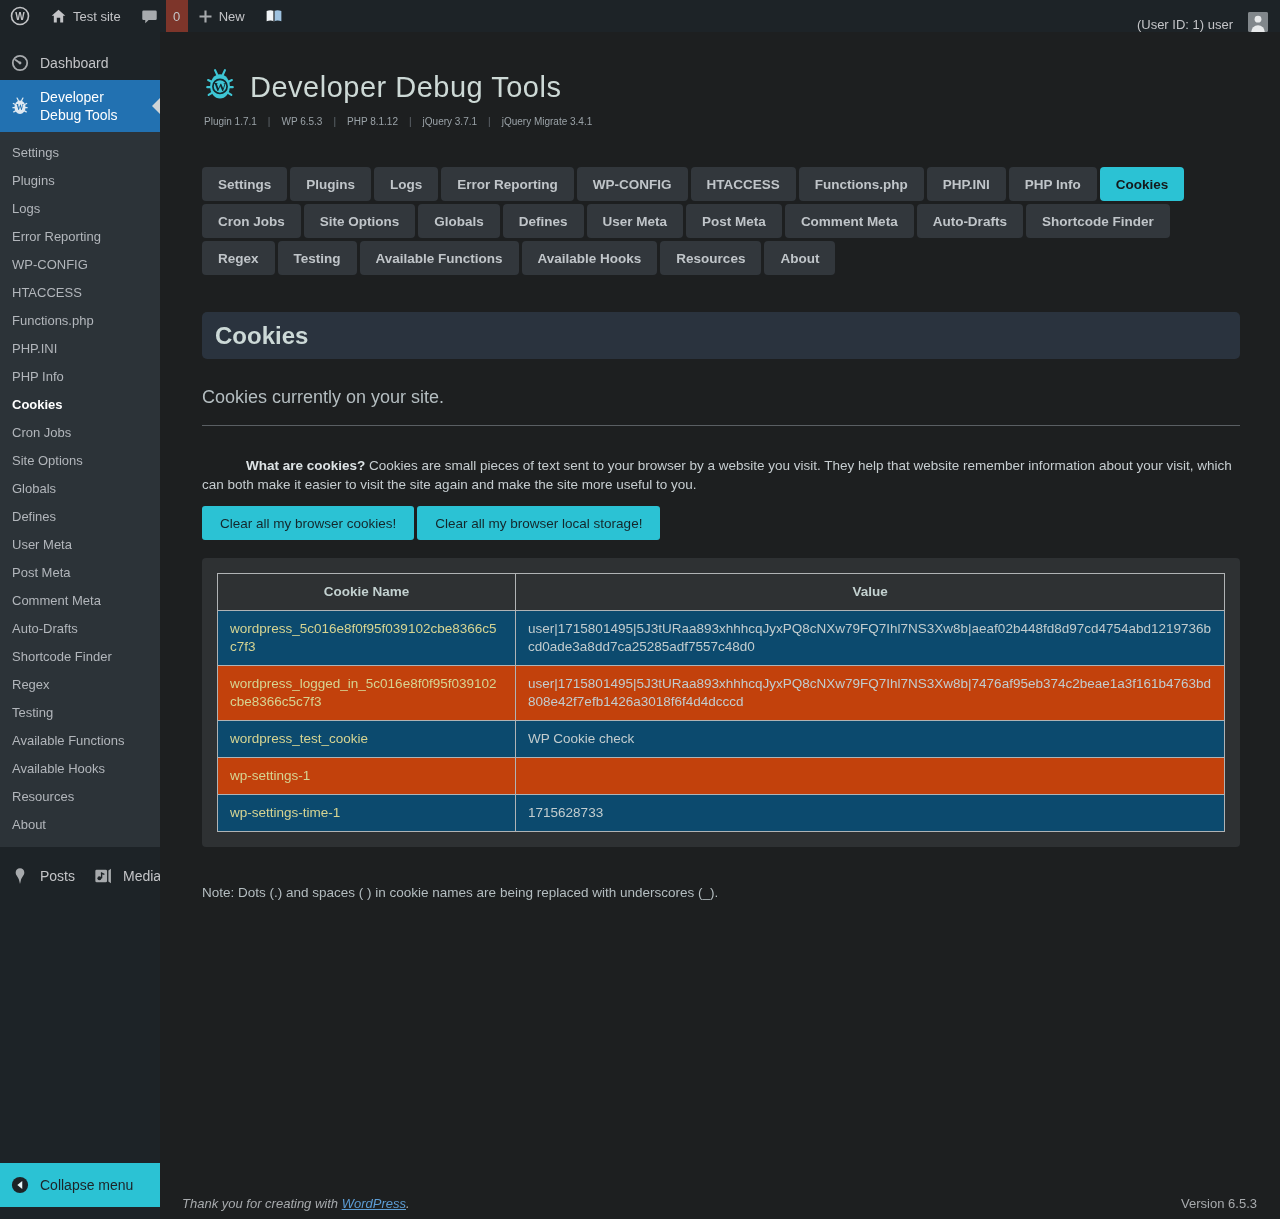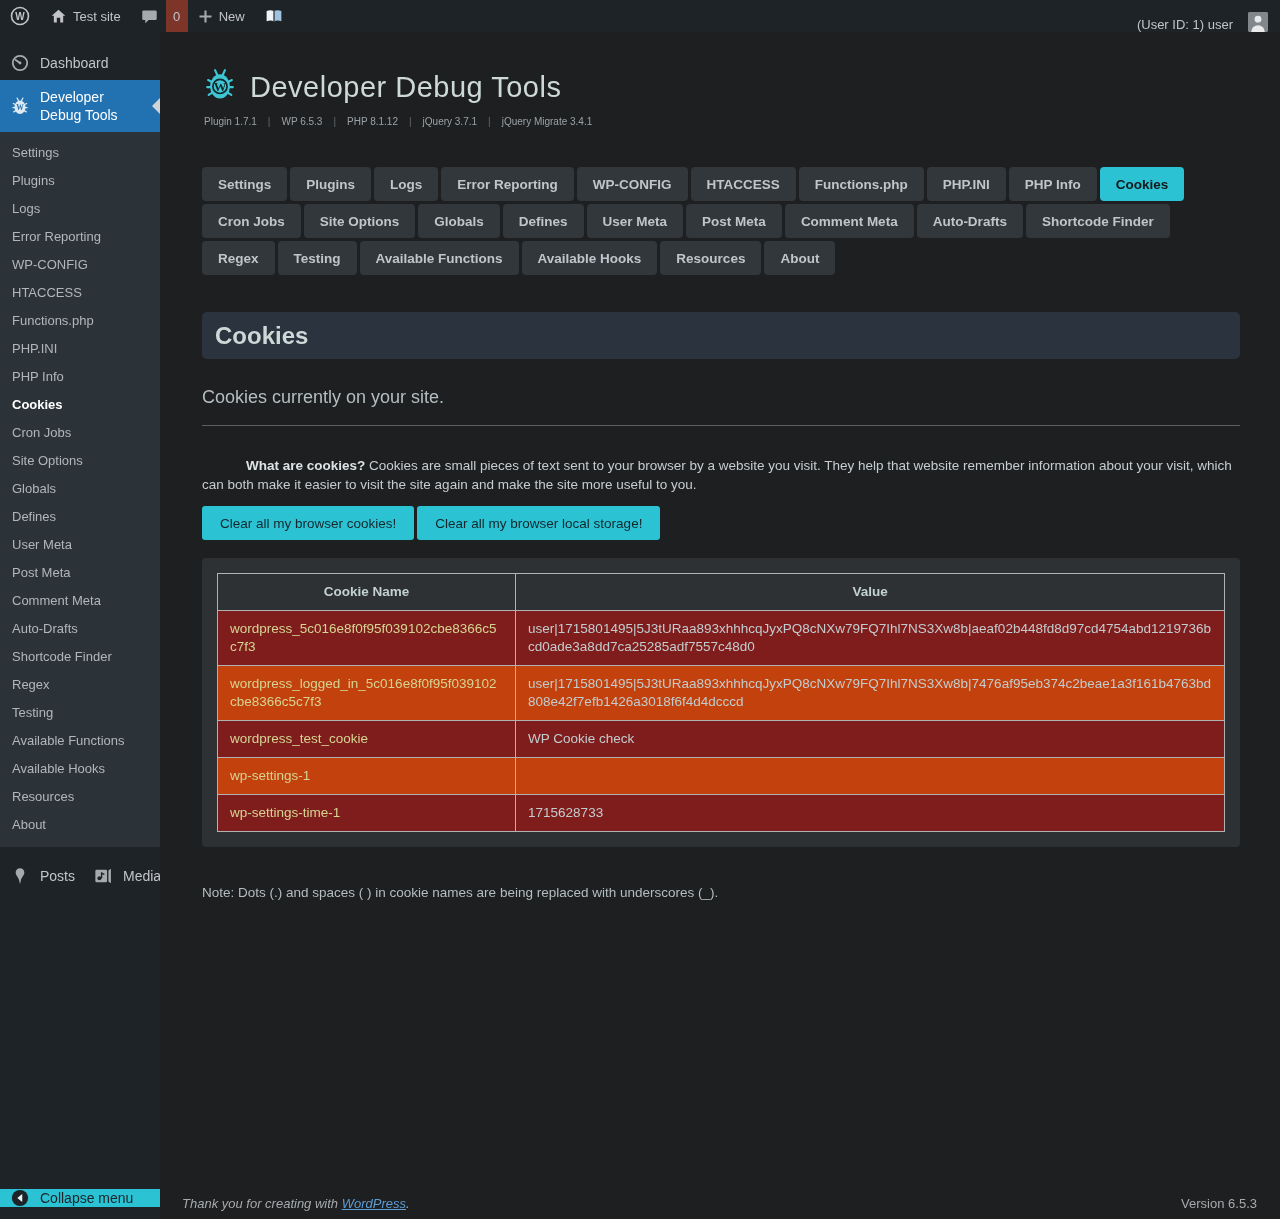--- a/index.html
+++ b/index.html
@@ -58,21 +58,21 @@
     position:absolute;right:0;top:50%;transform:translateY(-50%);
     width:0;height:0;border:8px solid transparent;border-right-color:#cfd4d6;border-left-width:0;
   }
   .submenu{
     background:var(--submenu-bg);padding:7px 0 8px 0;font-size:13px;color:#b2b6bb;flex:none;
   }
   .sub-item{padding:7px 12px 7px 12px;height:28px;cursor:pointer;line-height:14px;}
   .sub-item.current{color:#ffffff;font-weight:700;}
   .menu-gap{height:12px;flex:none;}
   .collapse-item{
-    margin-top:auto;background:var(--accent);color:#1d2327;height:18px;
+    margin-top:auto;background:var(--accent);color:#1d2327;height:44px;
     display:flex;align-items:center;gap:10px;padding:0 10px;cursor:pointer;flex:none;
     margin-bottom:12px;
   }
   .collapse-item .mi-icon{width:20px;height:20px;display:flex;align-items:center;justify-content:center;}
   
   .main{
     position:absolute;top:32px;left:160px;right:0;bottom:0;
     padding:36px 40px 0 42px;background:var(--page-bg);
   }
   .page-head{display:flex;align-items:center;gap:12px;}
@@ -111,21 +111,21 @@
   table.cookies{width:100%;border-collapse:collapse;font-size:13.5px;}
   table.cookies th, table.cookies td{
     border:1px solid #b0b3b5;padding:9px 12px;vertical-align:middle;line-height:18px;
   }
   table.cookies th{
     text-align:center;font-weight:700;color:#c3d1d0;height:37px;background:var(--card-bg);
   }
   table.cookies td{word-break:break-all;}
   td.cookie-name{width:29.6%;color:var(--namecol);}
   td.cookie-value{color:#c2ccce;}
-  tr.r-odd td{background:#7f1d1d;}
+  tr.r-odd td{background:#0c4a6e;}
   tr.r-even td{background:#c2410c;}
   .note{margin-top:38px;font-size:13.5px;color:#b4bdc0;}
   
   .footer{
     position:absolute;left:22px;right:23px;bottom:8px;display:flex;
     justify-content:space-between;font-size:13px;color:#a7aaad;align-items:center;
   }
   .footer .thanks{font-style:italic;}
   .footer a{color:var(--link);text-decoration:underline;cursor:pointer;}
 </style>

